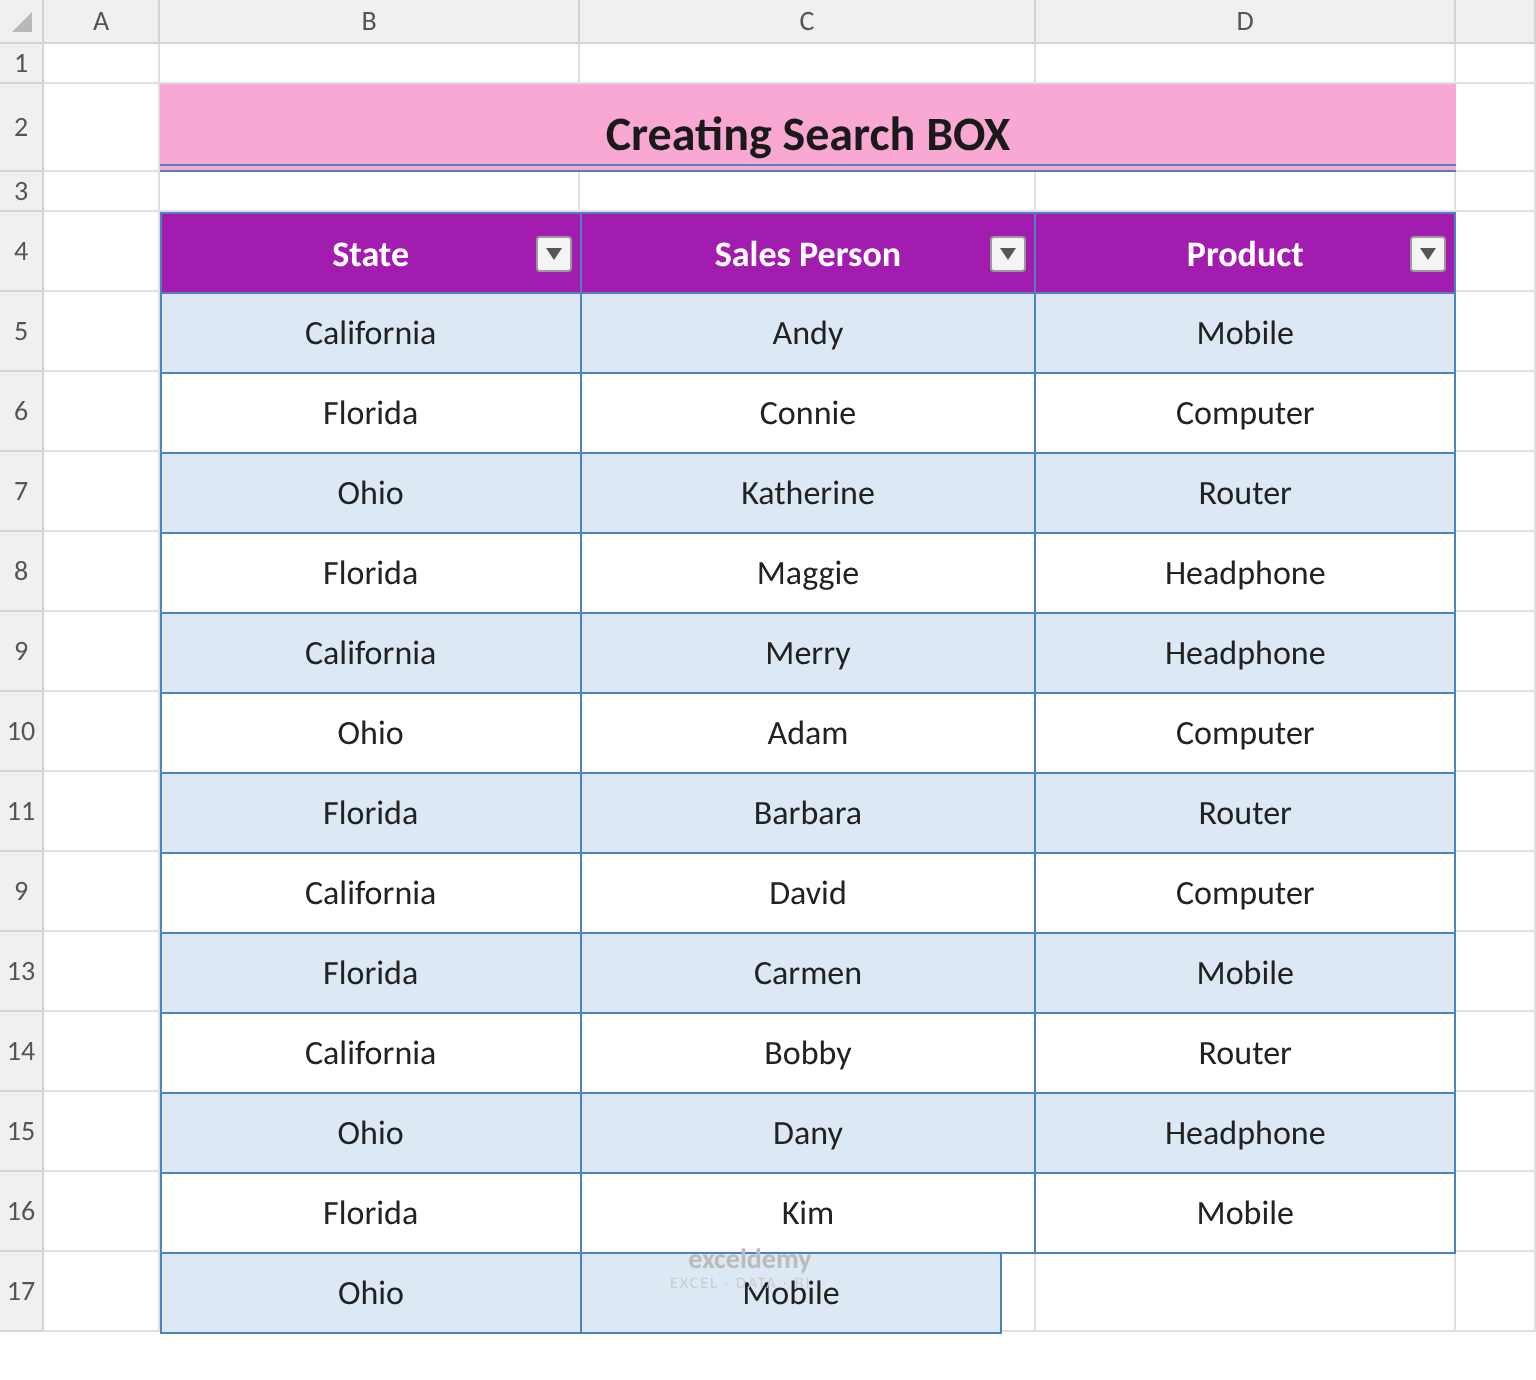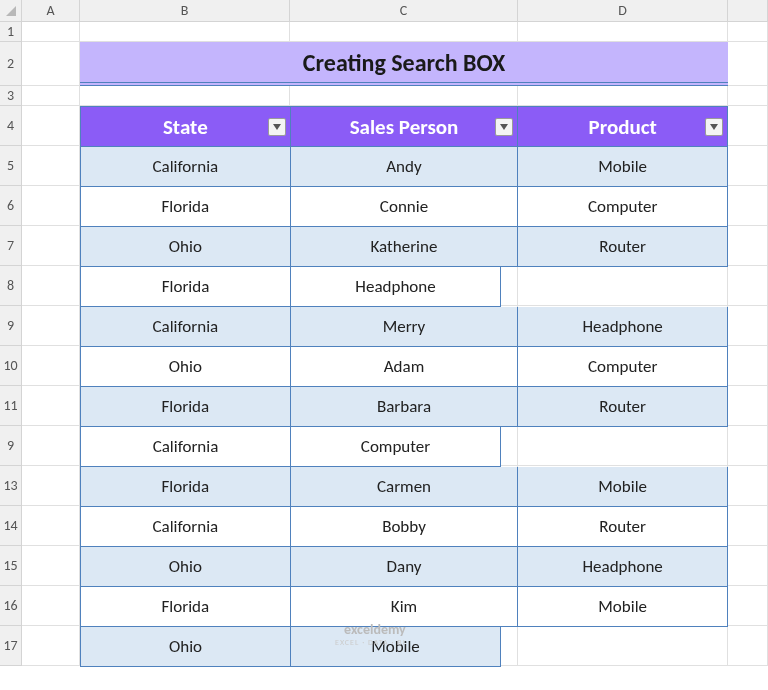--- a/index.html
+++ b/index.html
@@ -86,24 +86,24 @@
   .r4 { height: 40px; }
   .rd { height: 40px; } 
 
   
   .title-wrap {
     position: absolute;
     top: calc(22px + 20px);
     left: calc(22px + 58px);
     width: calc(210px + 228px + 210px);
     height: 44px;
-    background: #c4b5fd;
+    background: #f9a8d4;
     border-bottom: 4px double #4f81bd;
     display: flex;
-    align-items: center;
+    align-items: flex-end;
     justify-content: center;
     z-index: 10;
   }
   .title-wrap span {
     font-size: 24px;
     font-weight: 700;
     color: #1a1a1a;
   }
 
   
@@ -122,24 +122,24 @@
     border-right: 1px solid #4f81bd;
     border-bottom: 1px solid #4f81bd;
     height: 40px;
     display: flex;
     align-items: center;
     justify-content: center;
     position: relative;
     font-size: 17px;
   }
   .tbl-h {
-    background: #8b5cf6;
+    background: #a21caf;
     color: #fff;
     font-weight: 700;
-    font-size: 21px;
+    font-size: 18px;
   }
   .band-odd .tbl-c { background: #dce8f4; }
   .band-even .tbl-c { background: #fff; }
   .wB { width: 210px; }
   .wC { width: 228px; justify-content: center; }
   .wD { width: 210px; text-align: center; }
   .filter-btn {
     position: absolute;
     right: 4px;
     top: 50%;
@@ -377,39 +377,41 @@
           <div class="tbl-c wC">Connie</div>
           <div class="tbl-c wD">Computer</div>
         </div>
         <div class="tbl-row band-odd">
           <div class="tbl-c wB">Ohio</div>
           <div class="tbl-c wC">Katherine</div>
           <div class="tbl-c wD">Router</div>
         </div>
         <div class="tbl-row band-even">
           <div class="tbl-c wB">Florida</div>
+          <div class="tbl-c wC">Maggie</div>
           <div class="tbl-c wD">Headphone</div>
         </div>
         <div class="tbl-row band-odd">
           <div class="tbl-c wB">California</div>
           <div class="tbl-c wC">Merry</div>
           <div class="tbl-c wD">Headphone</div>
         </div>
         <div class="tbl-row band-even">
           <div class="tbl-c wB">Ohio</div>
           <div class="tbl-c wC">Adam</div>
           <div class="tbl-c wD">Computer</div>
         </div>
         <div class="tbl-row band-odd">
           <div class="tbl-c wB">Florida</div>
           <div class="tbl-c wC">Barbara</div>
           <div class="tbl-c wD">Router</div>
         </div>
         <div class="tbl-row band-even">
           <div class="tbl-c wB">California</div>
+          <div class="tbl-c wC">David</div>
           <div class="tbl-c wD">Computer</div>
         </div>
         <div class="tbl-row band-odd">
           <div class="tbl-c wB">Florida</div>
           <div class="tbl-c wC">Carmen</div>
           <div class="tbl-c wD">Mobile</div>
         </div>
         <div class="tbl-row band-even">
           <div class="tbl-c wB">California</div>
           <div class="tbl-c wC">Bobby</div>

